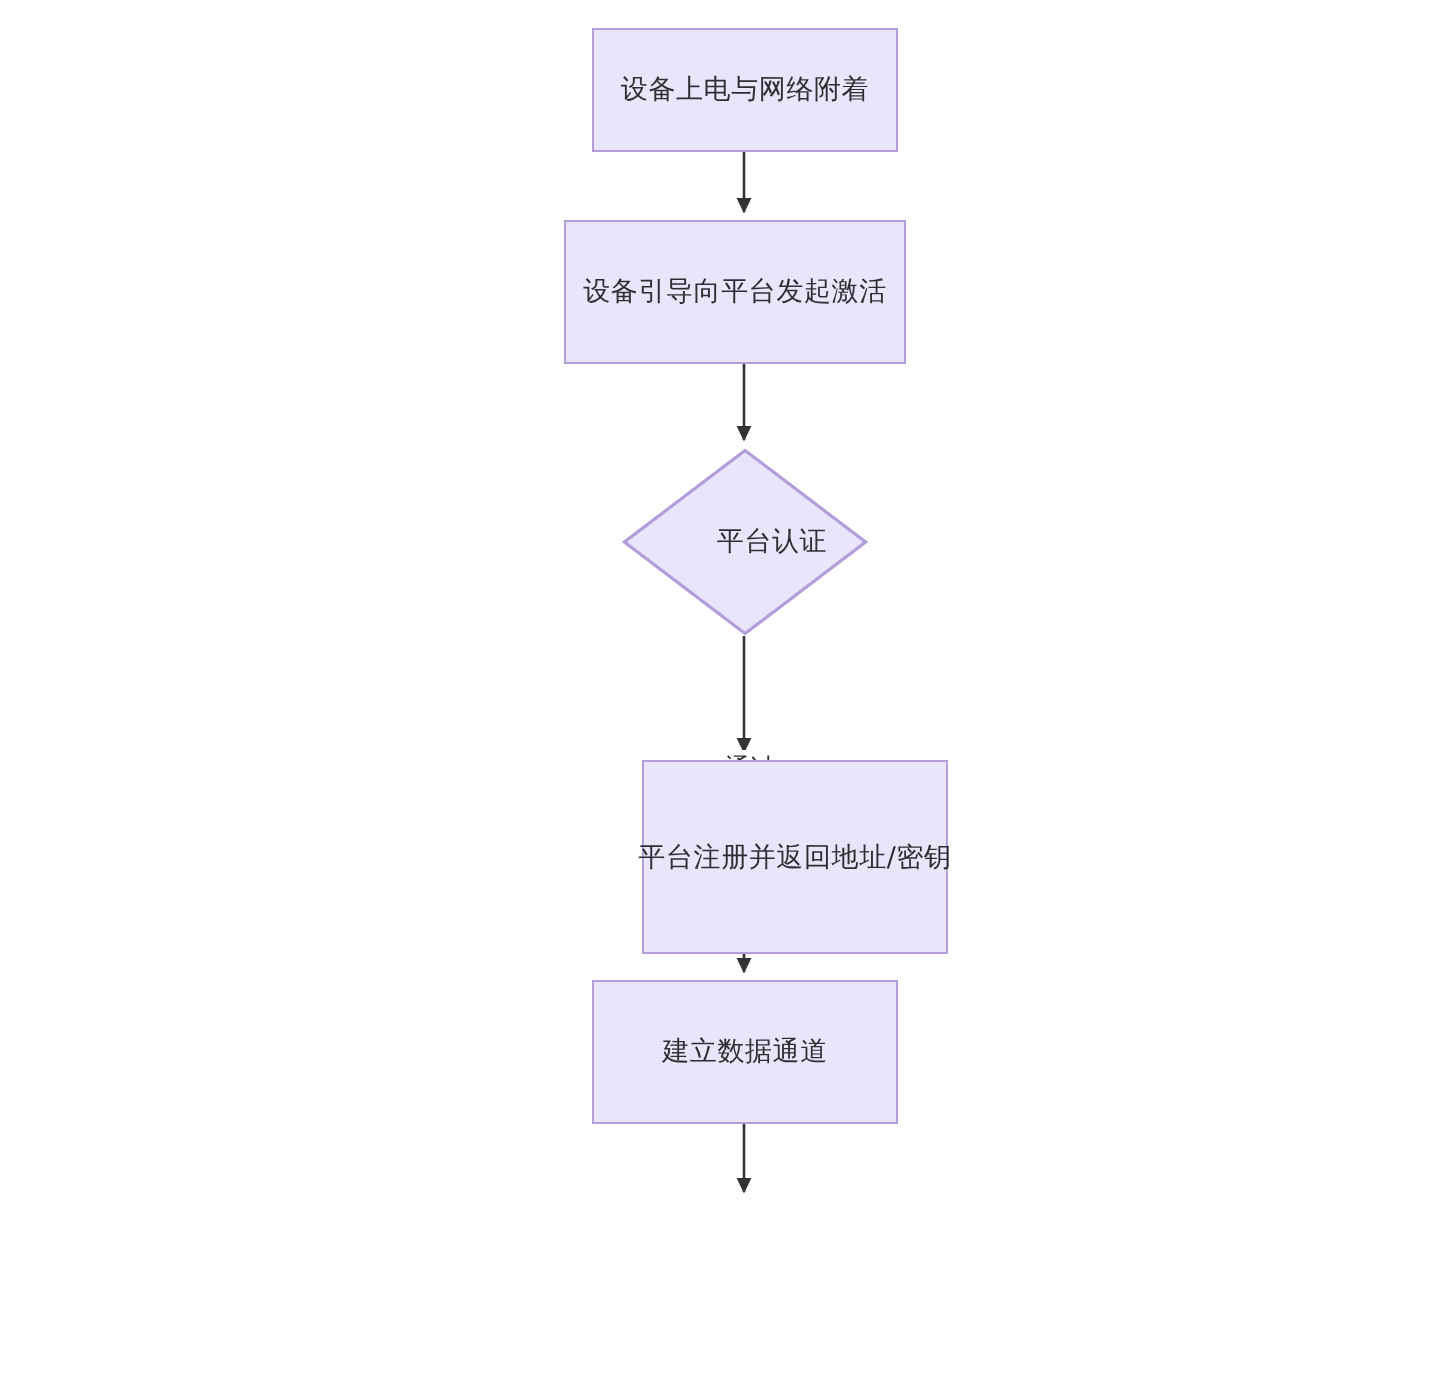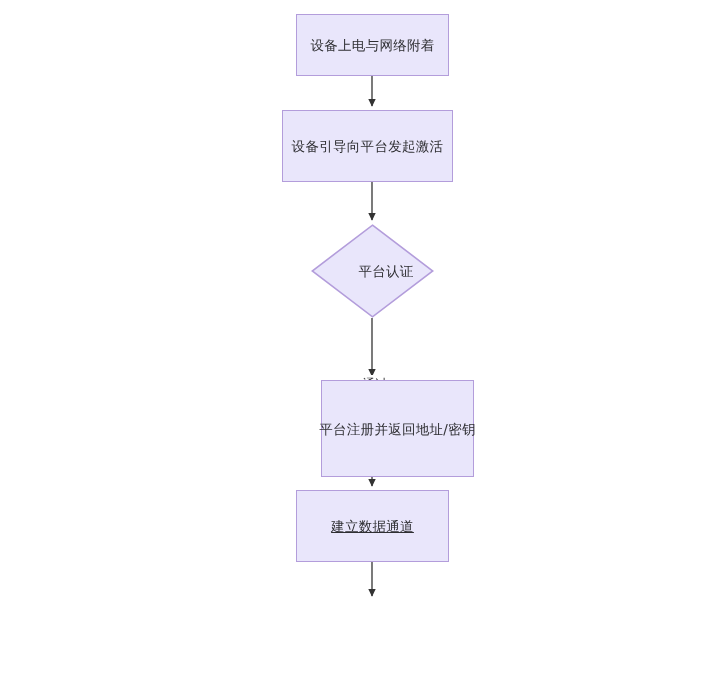--- a/index.html
+++ b/index.html
@@ -118,18 +118,18 @@
 
   <div class="edge-label" id="edge-label-pass" style="left:352px; top:343px; width:40px;">
     <span>通过</span>
   </div>
 
   <div class="node" id="node-n4" style="left:296px; top:380px; width:153px; height:97px;margin-left:25px;">
     <span class="line">平台注册</span>
     <span class="line">并返回地址/密钥</span>
   </div>
 
-  <div class="node" id="node-n5" style="left:296px; top:490px; width:153px; height:72px;text-decoration:underline;">
+  <div class="node" id="node-n5" style="left:296px; top:490px; width:153px; height:72px;">
     <span class="line">建立数据通道</span>
   </div>
 
 
 </div>
 
 </body></html>

